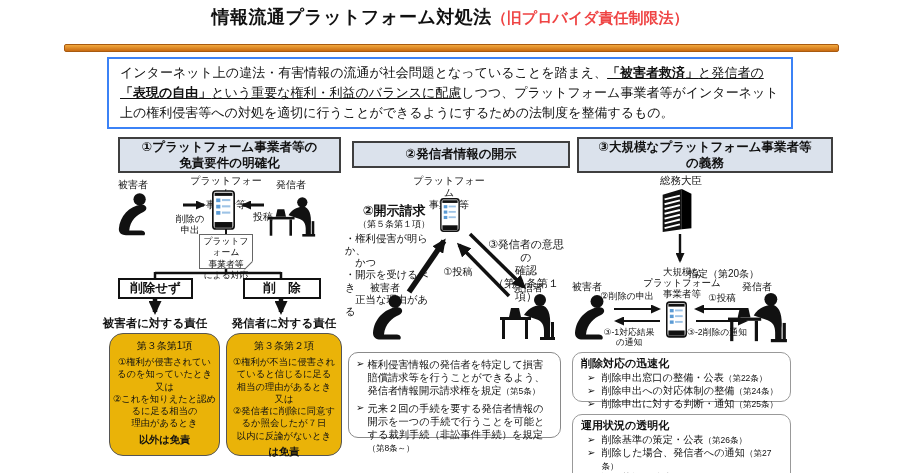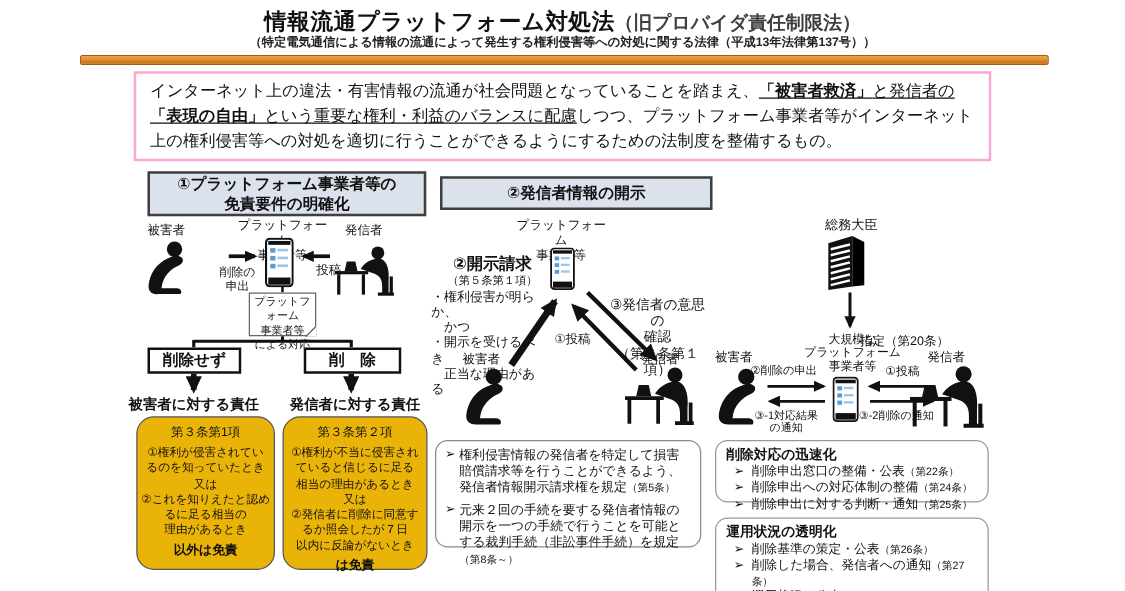--- a/index.html
+++ b/index.html
@@ -2,25 +2,25 @@
 <html lang="ja"><head>
 <meta charset="utf-8">
 <style>
   html,body{margin:0;padding:0;background:#fff;}
   body{font-family:"Liberation Sans","DejaVu Sans",sans-serif;color:#111;}
   .canvas{position:relative;width:900px;height:473px;background:#fff;overflow:hidden;}
   .abs{position:absolute;box-sizing:border-box;}
   
   .title-row{position:absolute;left:0;top:5px;width:900px;text-align:center;}
   .t-main{font-size:18px;font-weight:bold;letter-spacing:0.5px;}
-  .t-paren{font-size:15px;font-weight:bold;color:#404040;}
+  .t-paren{font-size:15px;font-weight:bold;color:#ef4444;}
   .t-sub{position:absolute;left:0;top:28px;width:900px;text-align:center;font-size:9.8px;font-weight:bold;color:#222;}
   .orange-bar{position:absolute;left:64px;top:44px;width:773px;height:6px;border-radius:2px;
     background:linear-gradient(#f2a93f,#c96a10);border:1px solid #a85a10;}
-  .summary{position:absolute;left:107px;top:57px;width:686px;min-height:62px;border:2px solid #f9a8d4;
+  .summary{position:absolute;left:107px;top:57px;width:686px;min-height:62px;border:2px solid #3b82f6;
     padding:4px 11px;font-size:13px;line-height:1.55;box-sizing:border-box;}
   .b-u{font-weight:bold;text-decoration:underline;}
   .u{text-decoration:underline;}
   
   .colhead{position:absolute;background:#dbe2ec;border:2px solid #3f3f3f;display:flex;align-items:center;
     justify-content:center;text-align:center;font-weight:bold;font-size:12.5px;line-height:1.3;
     white-space:pre-line;box-sizing:border-box;}
   
   .lbl{position:absolute;font-size:10px;text-align:center;white-space:pre-line;line-height:1.18;box-sizing:border-box;}
   .small{font-size:9px;}
@@ -52,28 +52,29 @@
   svg{display:block;}
 </style>
 </head>
 <body>
 
 <div class="canvas">
 
   <div class="title-row">
     <span class="t-main">情報流通プラットフォーム対処法</span><span class="t-paren">（旧プロバイダ責任制限法）</span>
   </div>
-  <div class="t-sub">（特定電気通信による情報の流通によって発生する権利侵害等への対処に関する法律（平成13年法律第137号））</div>
   <div class="orange-bar"></div>
 
   <div class="summary"><span>インターネット上の違法・有害情報の流通が社会問題となっていることを踏まえ、</span><span class="b-u">「被害者救済」</span><span class="u">と発信者の</span><span class="b-u">「表現の自由」</span><span class="u">という重要な権利・利益のバランスに配慮</span><span>しつつ、プラットフォーム事業者等がインターネット上の権利侵害等への対処を適切に行うことができるようにするための法制度を整備するもの。</span></div>
 
   <div class="colhead" style="left:118px;top:137px;width:223px;height:36px;">①プラットフォーム事業者等の
 免責要件の明確化</div>
   <div class="colhead" style="left:352px;top:141px;width:218px;height:27px;">②発信者情報の開示</div>
+  <div class="colhead" style="left:577px;top:137px;width:256px;height:36px;">③大規模なプラットフォーム事業者等
+の義務</div>
 
   <svg class="overlay" width="900" height="473" viewBox="0 0 900 473">
     <defs>
       <marker id="ahS" markerUnits="userSpaceOnUse" markerWidth="10" markerHeight="9" refX="8" refY="4.5" orient="auto">
           <path d="M0,0 L10,4.5 L0,9 Z" fill="#111"></path>
         </marker>
       <marker id="ahL" markerUnits="userSpaceOnUse" markerWidth="14" markerHeight="13" refX="11" refY="6.5" orient="auto">
           <path d="M0,0 L14,6.5 L0,13 Z" fill="#111"></path>
         </marker>
     </defs>

